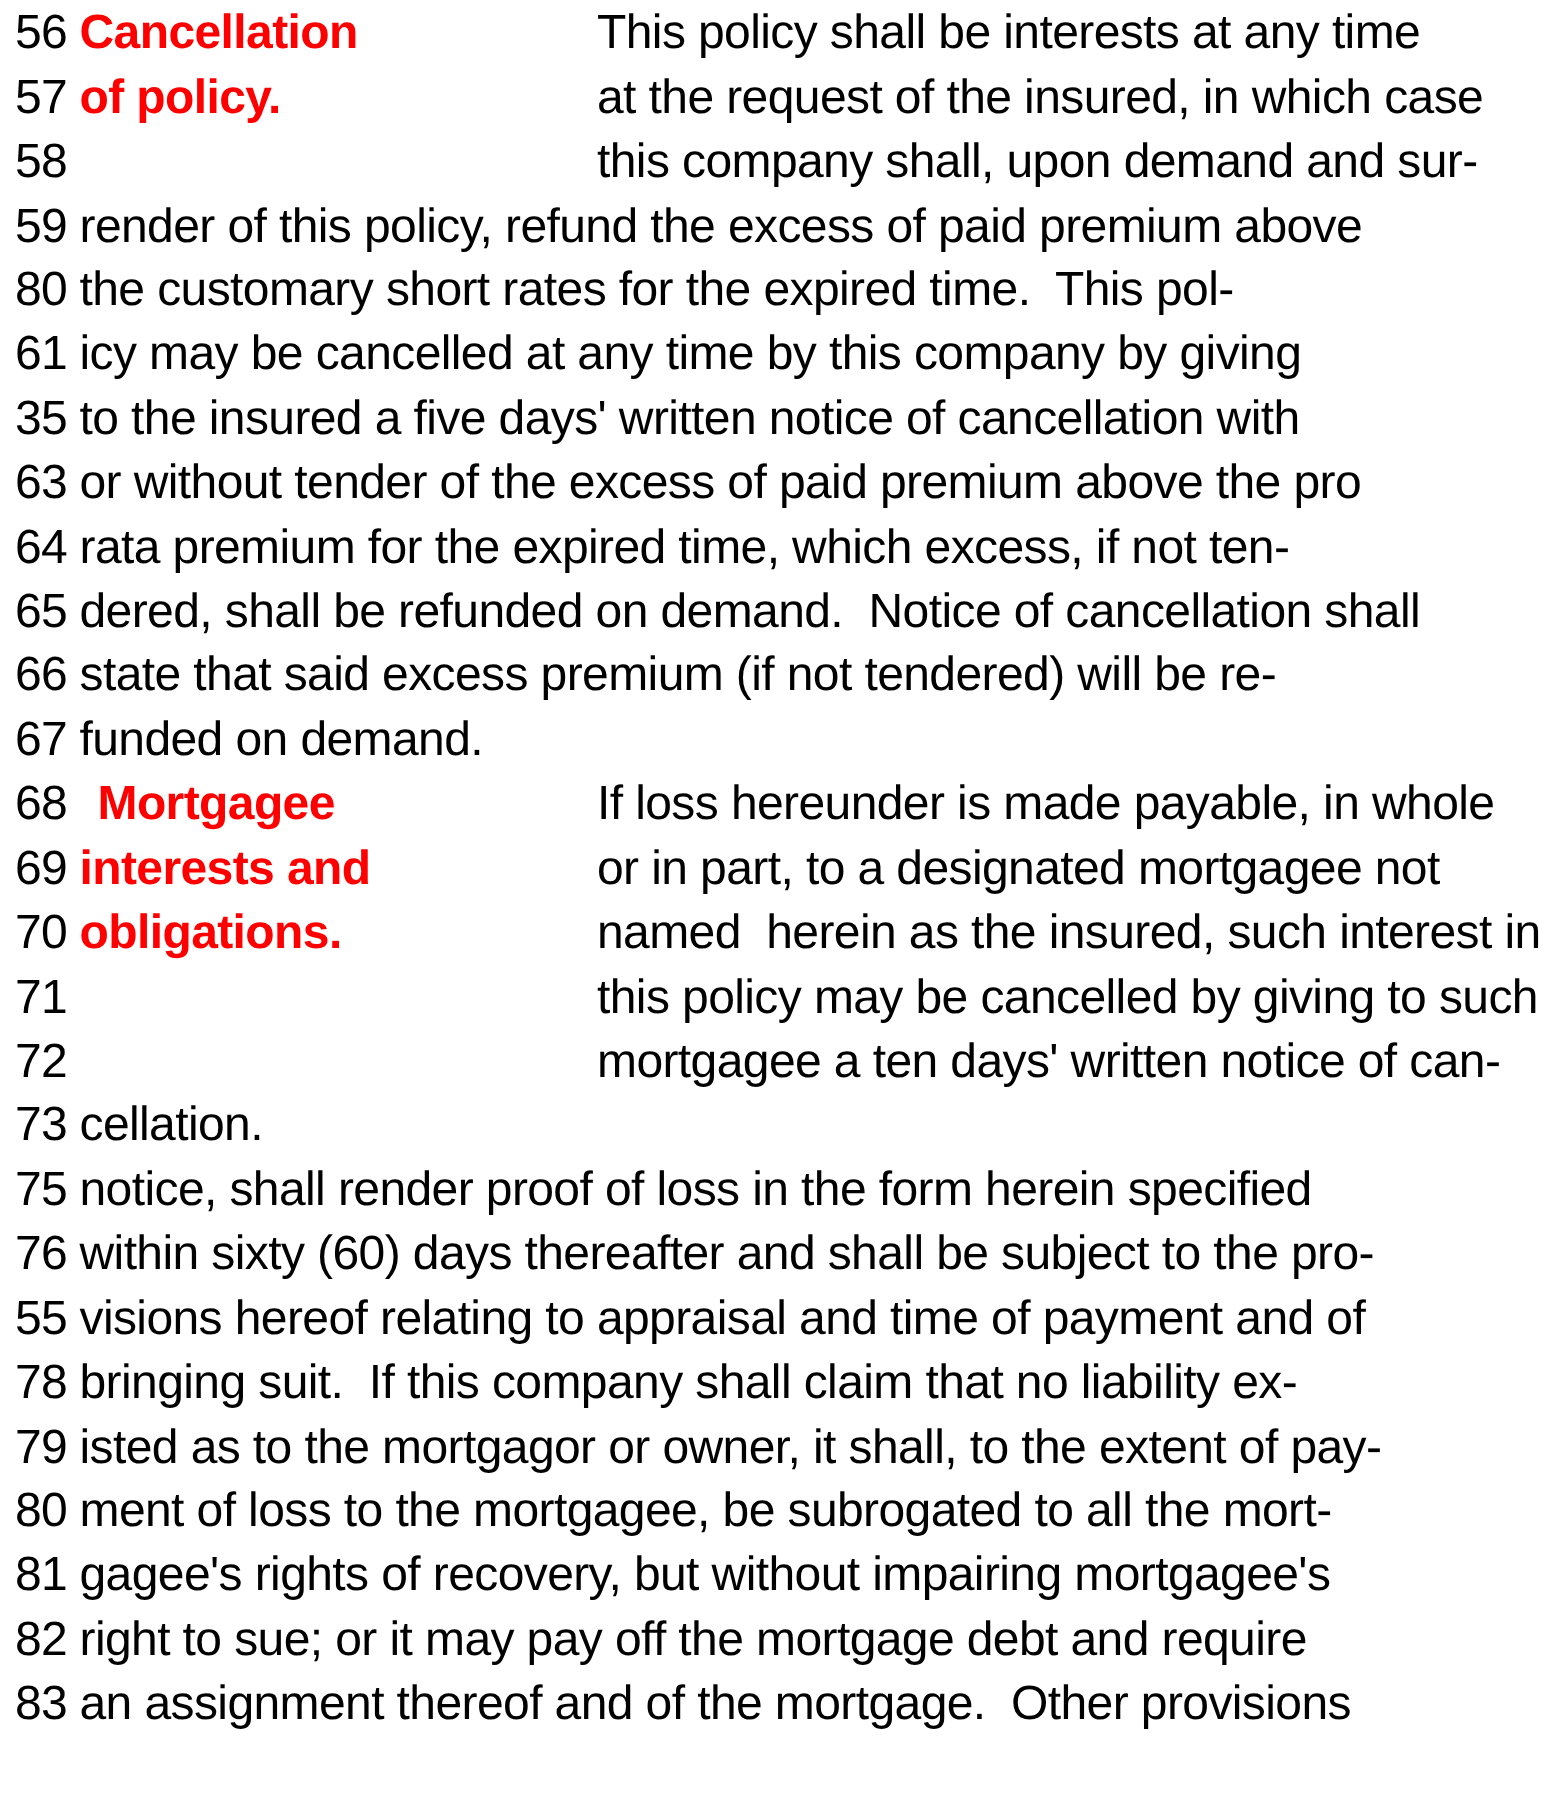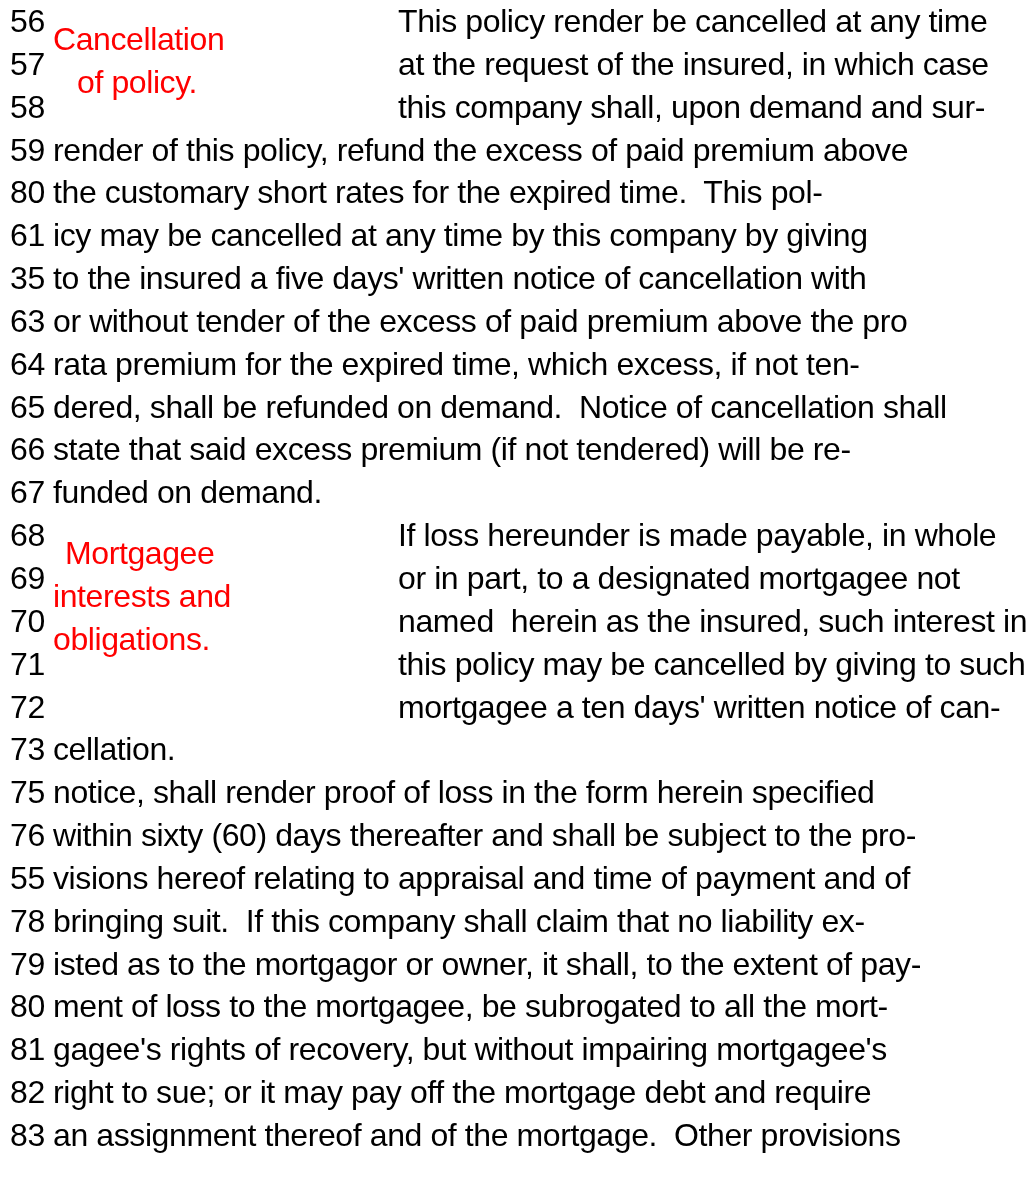--- a/index.html
+++ b/index.html
@@ -25,46 +25,46 @@
     white-space: pre;
   }
   .num {
     position: absolute;
     left: 10px;
     top: 0;
   }
   .head {
     position: absolute;
     left: 53px;
-    top: 18px;
-    font-weight: 400;
+    top: 0;
+    font-weight: 700;
   }
   .txt {
     position: absolute;
     left: 53px;
     top: 0;
   }
   .line.indent .txt {
     left: 398px;
   }
 </style>
 </head>
 <body>
 
 <div id="page" style="background: rgb(255, 255, 255); color: rgb(0, 0, 0);">
   <div id="lines-container">
   <div class="line indent">
     <span class="num">56</span>
     <span class="head" style="color: rgb(255, 0, 0);">Cancellation</span>
-    <span class="txt">This policy render be cancelled at any time</span>
+    <span class="txt">This policy shall be interests at any time</span>
   </div>
 
   <div class="line indent">
     <span class="num">57</span>
-    <span class="head" style="color: rgb(255, 0, 0); margin-left: 24px;">of policy.</span>
+    <span class="head" style="color: rgb(255, 0, 0);">of policy.</span>
     <span class="txt">at the request of the insured, in which case</span>
   </div>
 
   <div class="line indent">
     <span class="num">58</span>
     <span class="head" style="color: rgb(255, 0, 0);"></span>
     <span class="txt">this company shall, upon demand and sur-</span>
   </div>
 
   <div class="line">

